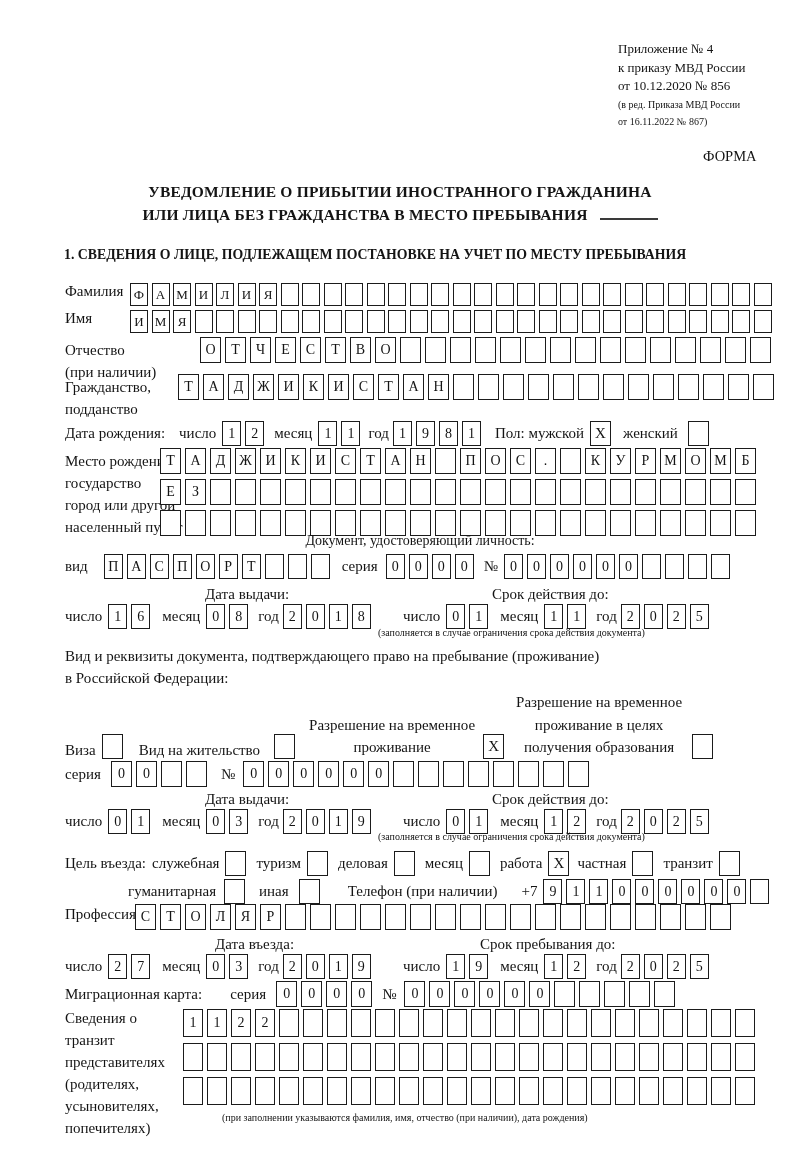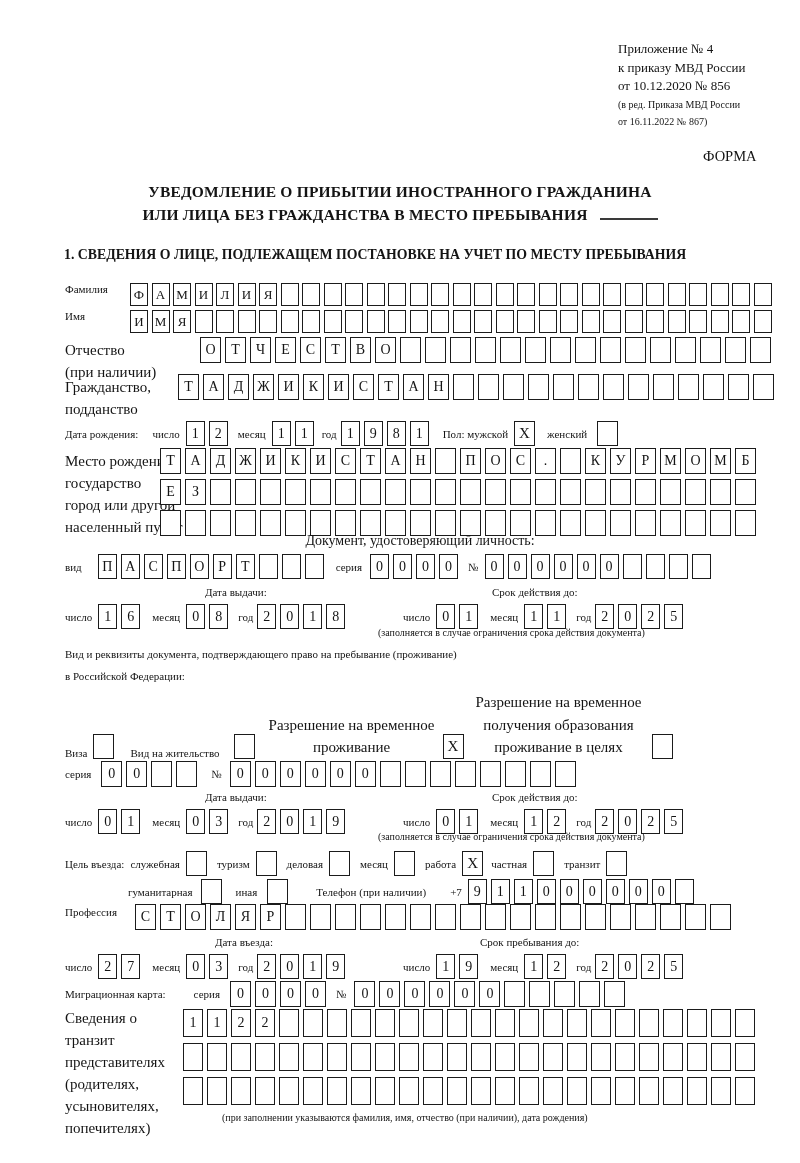--- a/index.html
+++ b/index.html
@@ -2,21 +2,21 @@
 <html><head>
 <meta charset="utf-8">
 <style>
   *{margin:0;padding:0;box-sizing:border-box}
   html,body{background:#fff}
   body{width:800px;height:1163px;font-family:"Liberation Serif","DejaVu Serif",serif;color:#141414;position:relative}
   .page{position:relative;width:800px;height:1163px;background:#fff;overflow:hidden}
   .abs{position:absolute}
   .row{position:absolute;display:flex;align-items:center;white-space:nowrap}
   .top{align-items:flex-end}
-  .lbl{font-size:11px}
+  .lbl{font-size:15px}
   .bold{font-weight:normal}
   .hdr{font-size:13px;line-height:18.5px}
   .hdr .ed{font-size:10px;line-height:17.5px}
   .title{text-align:center;font-weight:bold;font-size:15.5px;letter-spacing:.2px;width:800px;left:0}
   .sec{font-weight:bold;font-size:13.8px}
   .note{font-size:10px}
   .stack{line-height:22px;font-size:15px}
   .stack div{display:block}
   .opt{font-size:15px;text-align:center;line-height:22.5px}
   .cells{display:flex}
@@ -395,22 +395,22 @@
       </div>
     <div class="opt ml14">
       <div>Разрешение на временное</div>
       <div>проживание</div>
     </div>
     <div class="cells cb ml8 mt-2">
         <div class="cell">X</div>
       </div>
     <div class="opt ml12">
       <div>Разрешение на временное</div>
+      <div>проживание в целях</div>
       <div>получения образования</div>
-      <div>проживание в целях</div>
     </div>
     <div class="cells cb ml10 mt-2">
         <div class="cell"></div>
       </div>
   </div>
 
   <div class="row" style="left:65px;top:761px">
     <span class="lbl">серия</span>
     <div class="cells md ml10">
         <div class="cell">0</div>

